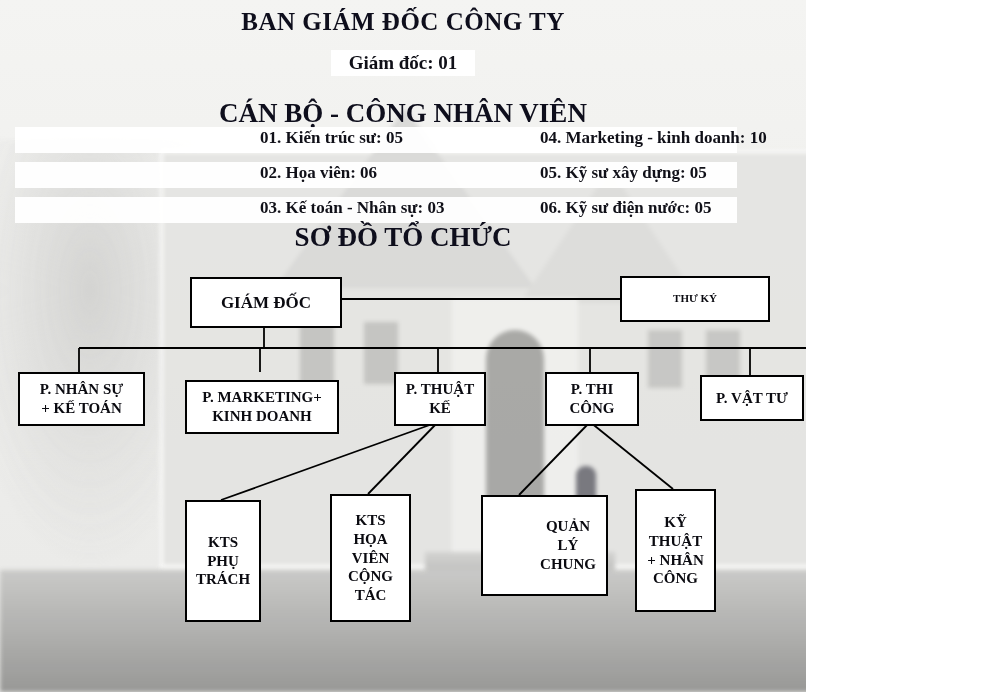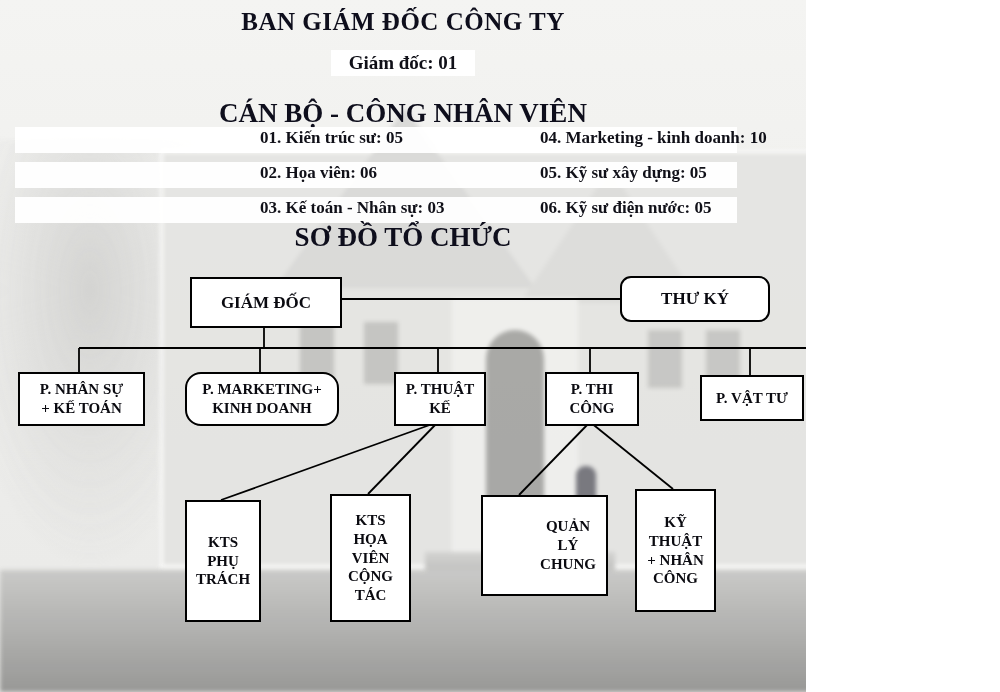--- a/index.html
+++ b/index.html
@@ -58,23 +58,23 @@
   .staff-row .cell.r { left:525px; }
   .row-1 { top:127px; } .row-2 { top:162px; } .row-3 { top:197px; }
 
   
   .lines { position:absolute; inset:0; pointer-events:none; }
   .node { position:absolute; border:2px solid #000; background:#fff;
           display:flex; align-items:center; justify-content:center;
           text-align:center; font-weight:bold; white-space:pre-line;
           line-height:1.25; font-size:15px; color:#0a0a10; }
   #node-director      { left:190px; top:277px; width:148px; height:47px; font-size:17px; }
-  #node-secretary     { left:620px; top:276px; width:146px; height:42px; font-size:17px;border-radius:11px; }
+  #node-secretary     { left:620px; top:276px; width:146px; height:42px; font-size:11px; }
   #node-hr            { left:18px;  top:372px; width:123px; height:50px; }
-  #node-marketing     { left:185px; top:372px; width:150px; height:50px;border-radius:16px; }
+  #node-marketing     { left:185px; top:380px; width:150px; height:50px; }
   #node-design        { left:394px; top:372px; width:88px;  height:50px; }
   #node-construction  { left:545px; top:372px; width:90px;  height:50px; }
   #node-materials     { left:700px; top:375px; width:100px; height:42px; }
   #node-warehouse     { left:870px; top:375px; width:95px;  height:42px; }
   #node-lead-architect{ left:185px; top:500px; width:72px;  height:118px; }
   #node-collab        { left:330px; top:494px; width:77px;  height:124px; }
   #node-general-mgr   { left:481px; top:495px; width:76px;  height:97px;padding-left:47px; }
   #node-technical     { left:635px; top:489px; width:77px;  height:119px; }
 </style>
 </head>

